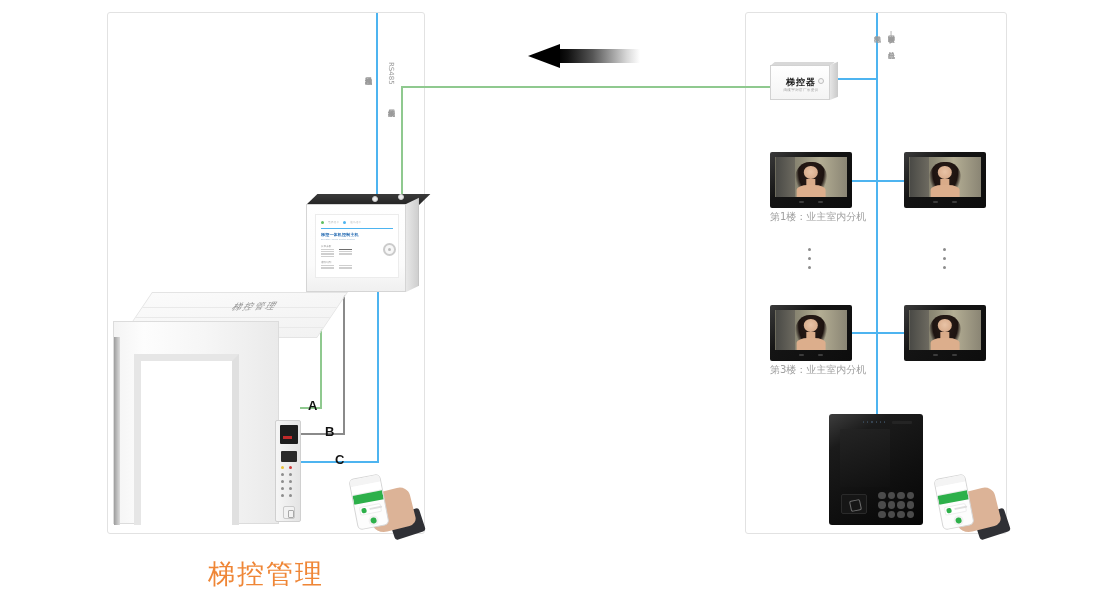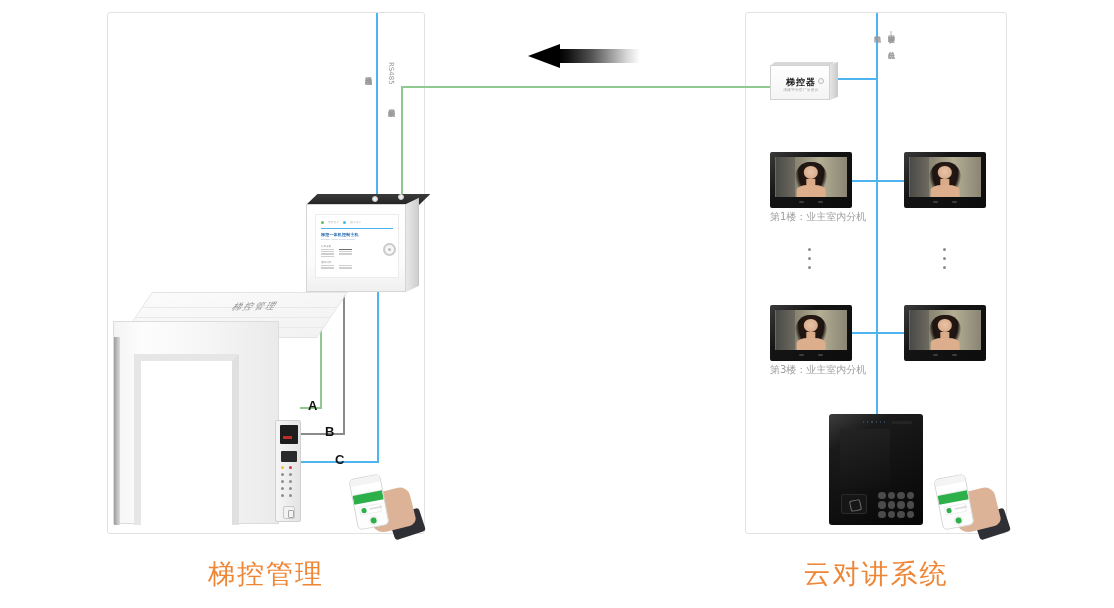--- a/index.html
+++ b/index.html
@@ -607,15 +607,14 @@
       <div class="ph-green"></div>
       <div class="ph-card" style="top:28px; height:9px;"></div>
       <div class="ph-chip" style="left:6px; top:30px; width:5px; height:5px;"></div>
       <div class="ph-line" style="left:14px; top:31px; width:13px;"></div>
       <div class="ph-circle" style="left:11px; top:39px; width:10px; height:10px;"></div>
       <div class="ph-chip" style="left:13px; top:41px; width:6px; height:6px; border-radius:50%;"></div>
     </div>
   </div>
 
   <div class="caption" id="caption-left">梯控管理</div>
-  <div class="caption" id="caption-right">云对讲系统</div>
 
 </div>
 
 </body></html>

